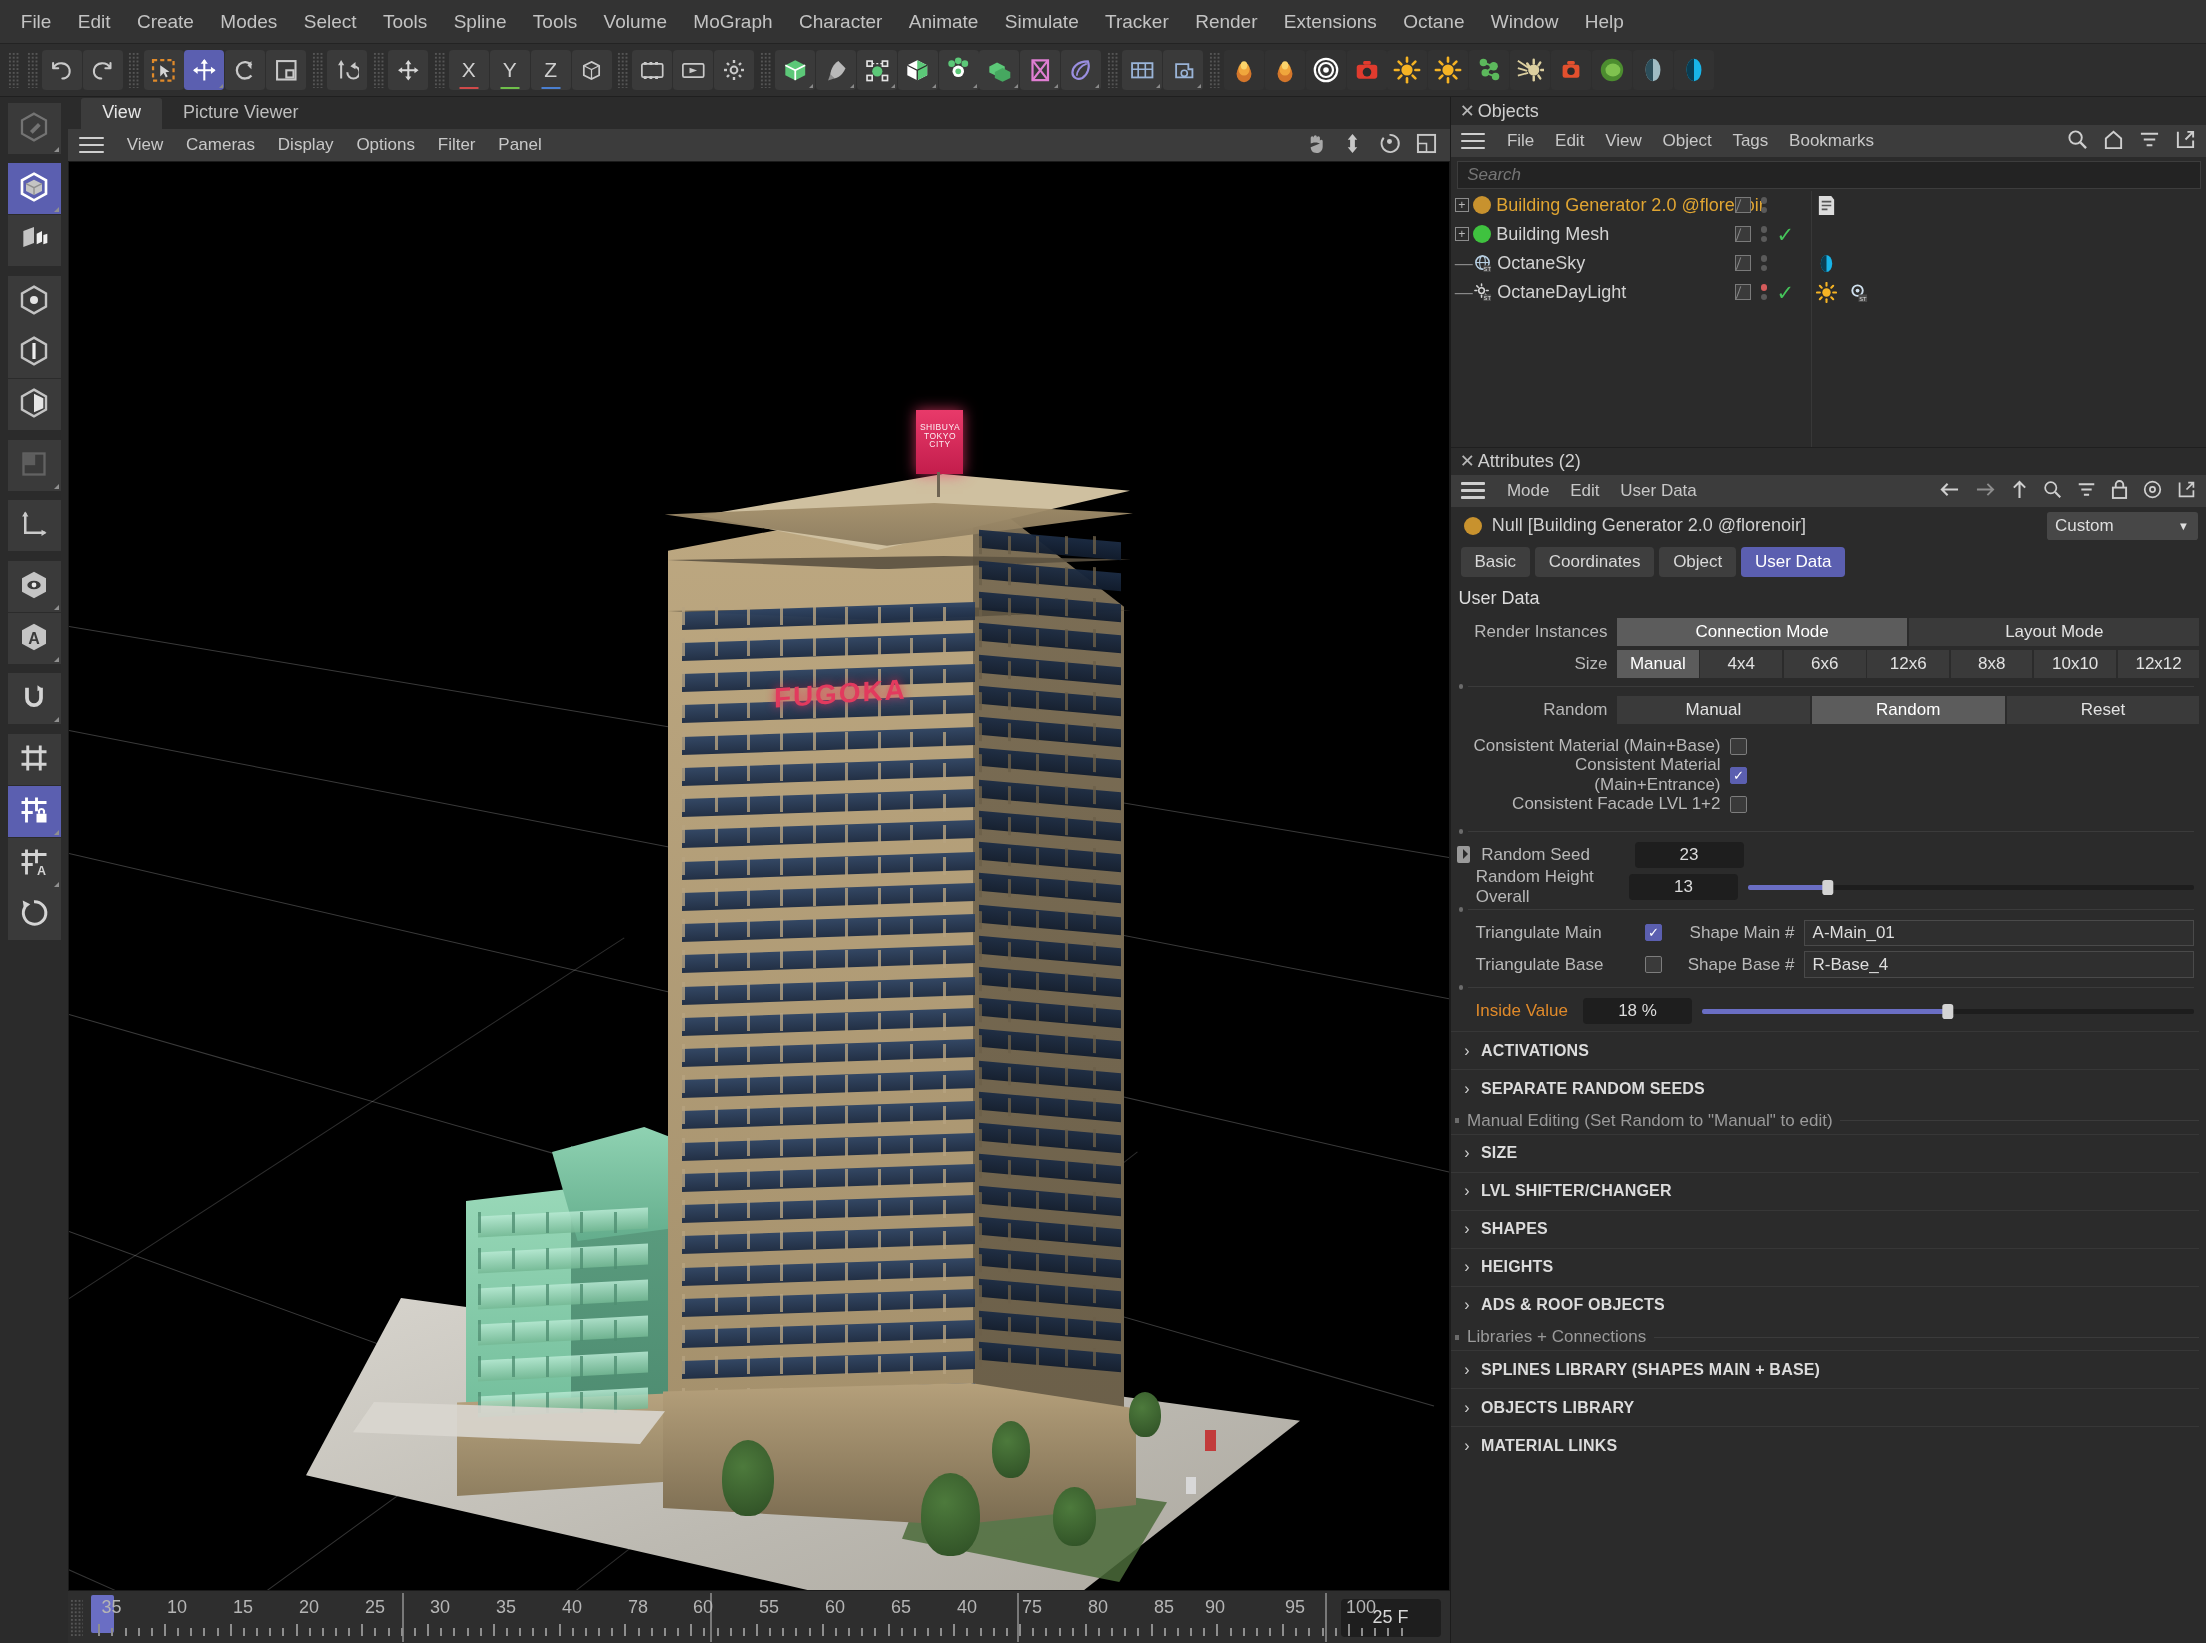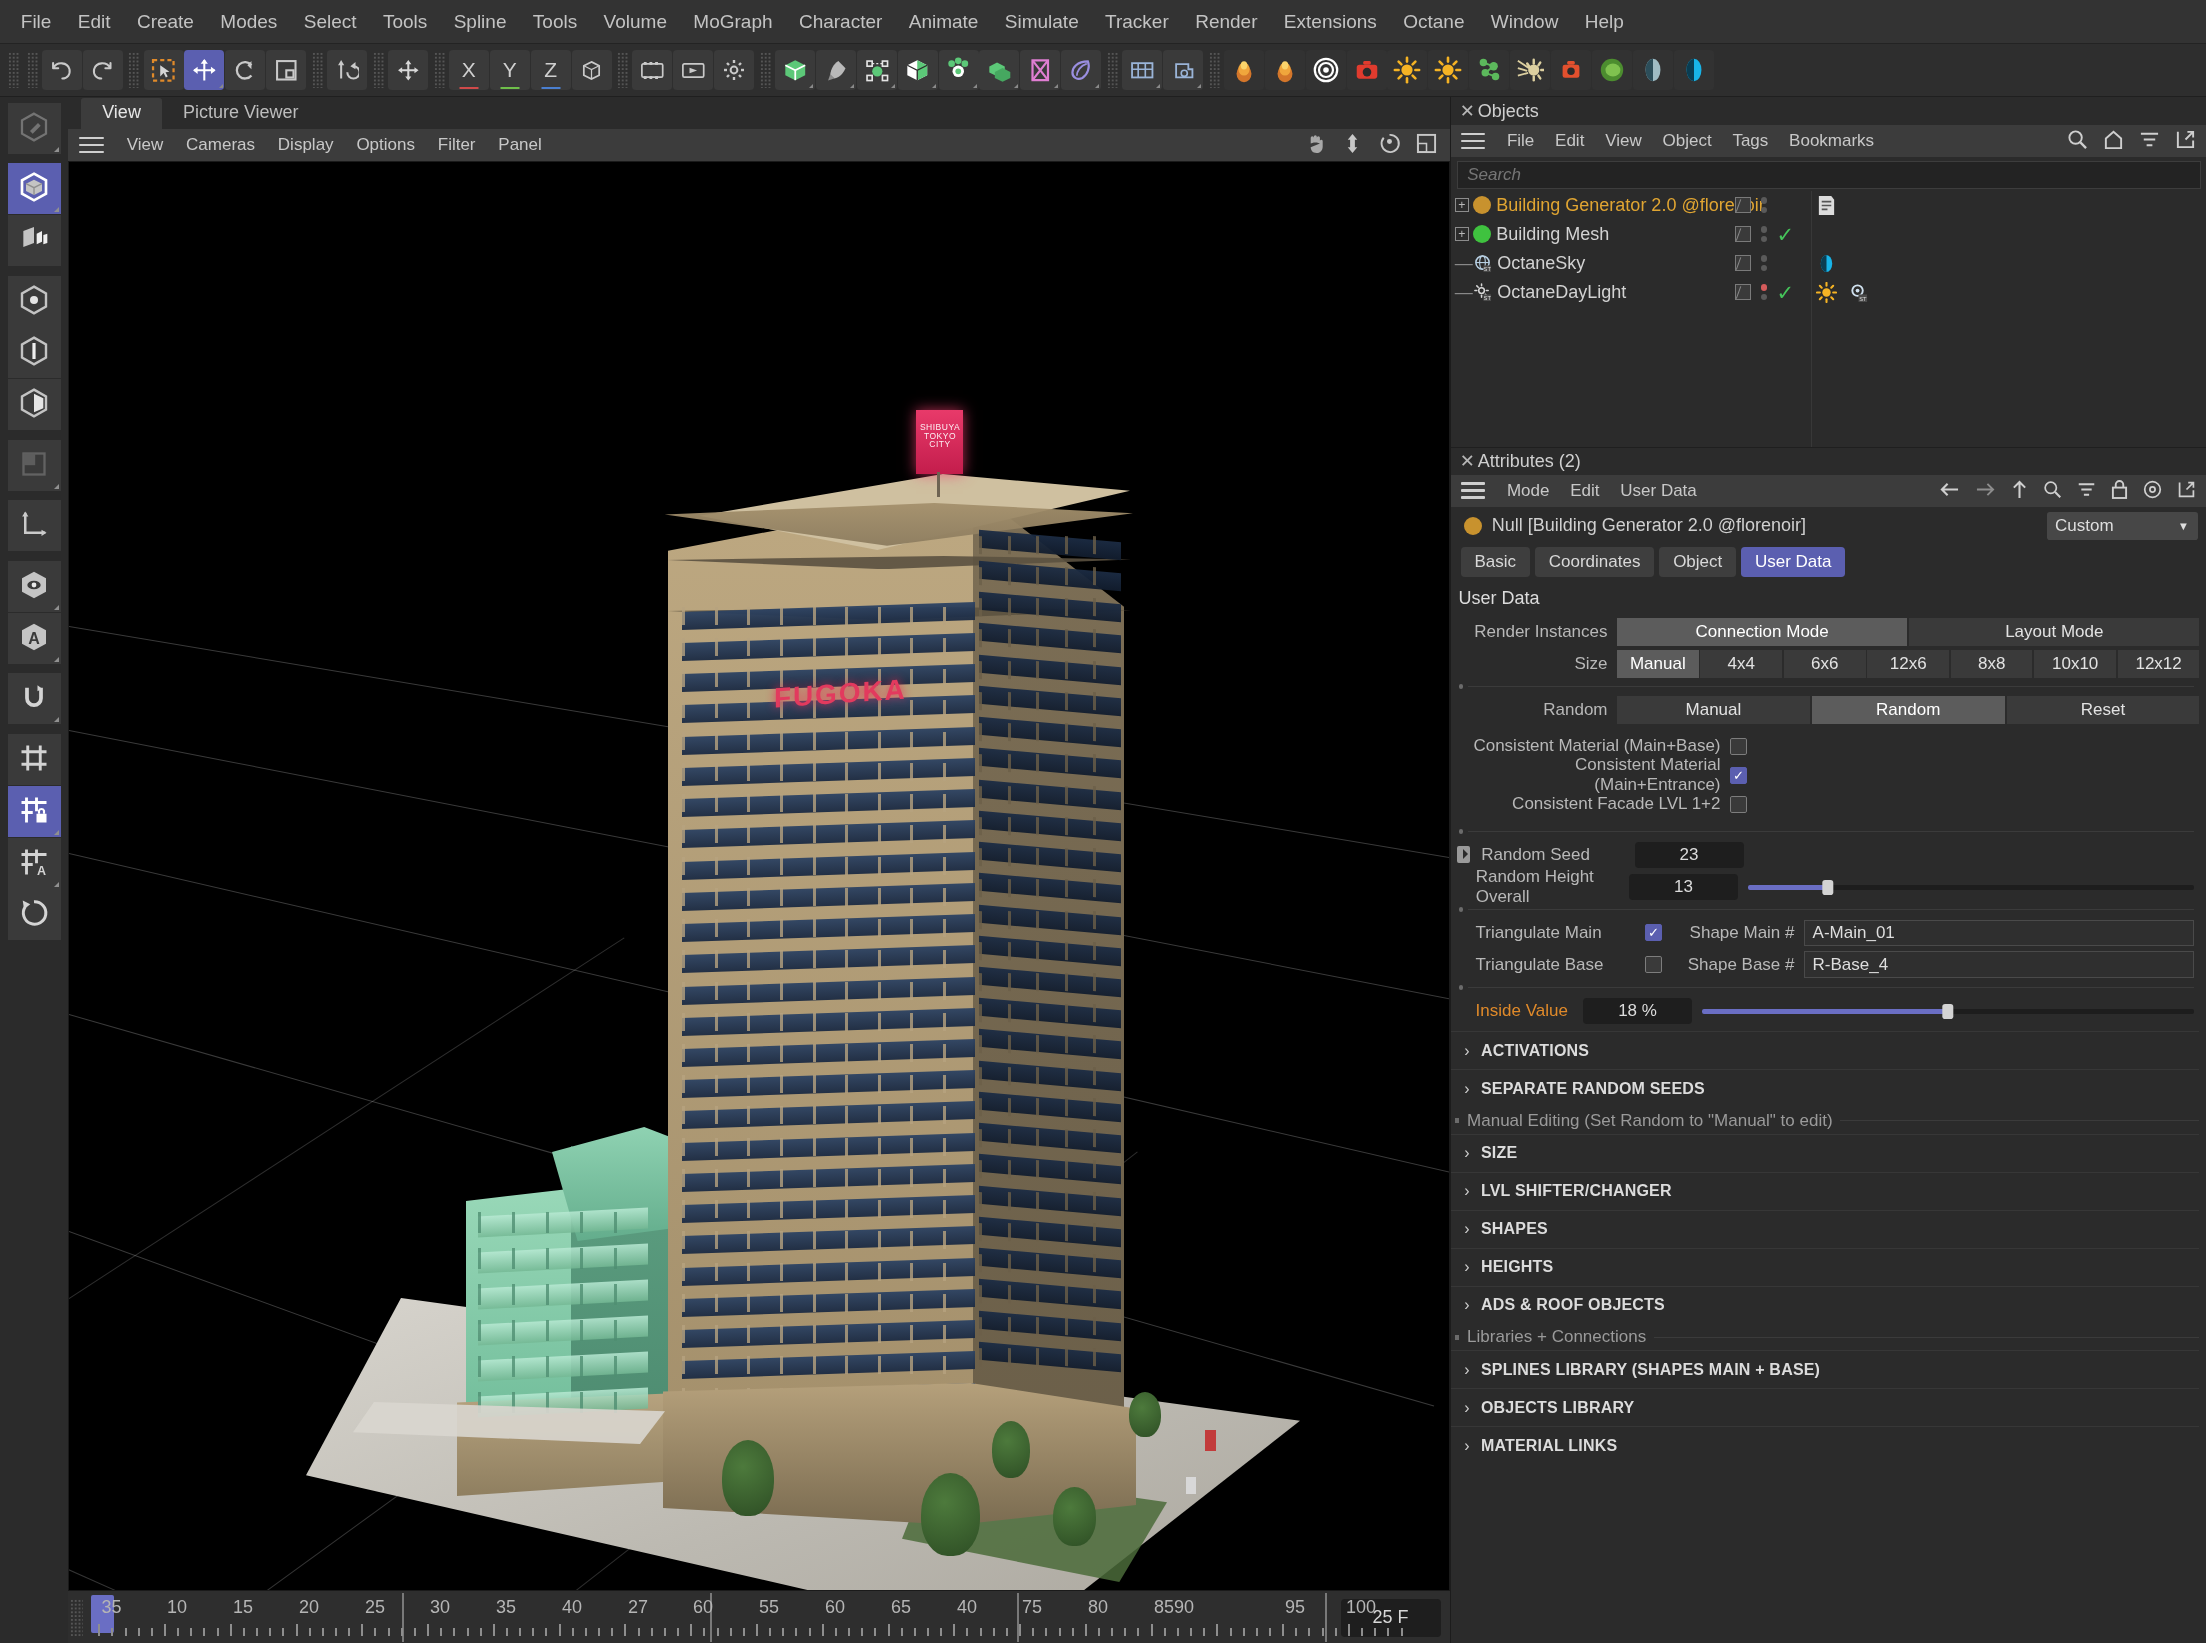--- a/index.html
+++ b/index.html
@@ -1409,30 +1409,30 @@
           <div class="tl-vline" style="left:932px;"></div>
           <div class="tl-vline" style="left:1240px;"></div>
         <div class="tl-label" style="left: 26.5px;">35</div>
             <div class="tl-label" style="left: 92px;">10</div>
             <div class="tl-label" style="left: 158px;">15</div>
             <div class="tl-label" style="left: 224px;">20</div>
             <div class="tl-label" style="left: 290px;">25</div>
             <div class="tl-label" style="left: 355px;">30</div>
             <div class="tl-label" style="left: 421px;">35</div>
             <div class="tl-label" style="left: 487px;">40</div>
-            <div class="tl-label" style="left: 553px;">27</div>
+            <div class="tl-label" style="left: 553px;">78</div>
             <div class="tl-label" style="left: 618px;">60</div>
             <div class="tl-label" style="left: 684px;">55</div>
             <div class="tl-label" style="left: 750px;">60</div>
             <div class="tl-label" style="left: 816px;">65</div>
             <div class="tl-label" style="left: 882px;">40</div>
             <div class="tl-label" style="left: 947px;">75</div>
             <div class="tl-label" style="left: 1013px;">80</div>
             <div class="tl-label" style="left: 1079px;">85</div>
-            <div class="tl-label" style="left: 1099px;">90</div>
+            <div class="tl-label" style="left: 1130px;">90</div>
             <div class="tl-label" style="left: 1210px;">95</div>
             <div class="tl-label" style="left: 1276px;">100</div>
             <div class="tl-tick major" style="left: 13.2px;"></div>
             <div class="tl-tick" style="left: 26.4px;"></div>
             <div class="tl-tick" style="left: 40px;"></div>
             <div class="tl-tick" style="left: 53px;"></div>
             <div class="tl-tick" style="left: 66px;"></div>
             <div class="tl-tick major" style="left: 79px;"></div>
             <div class="tl-tick" style="left: 92px;"></div>
             <div class="tl-tick" style="left: 105px;"></div>

